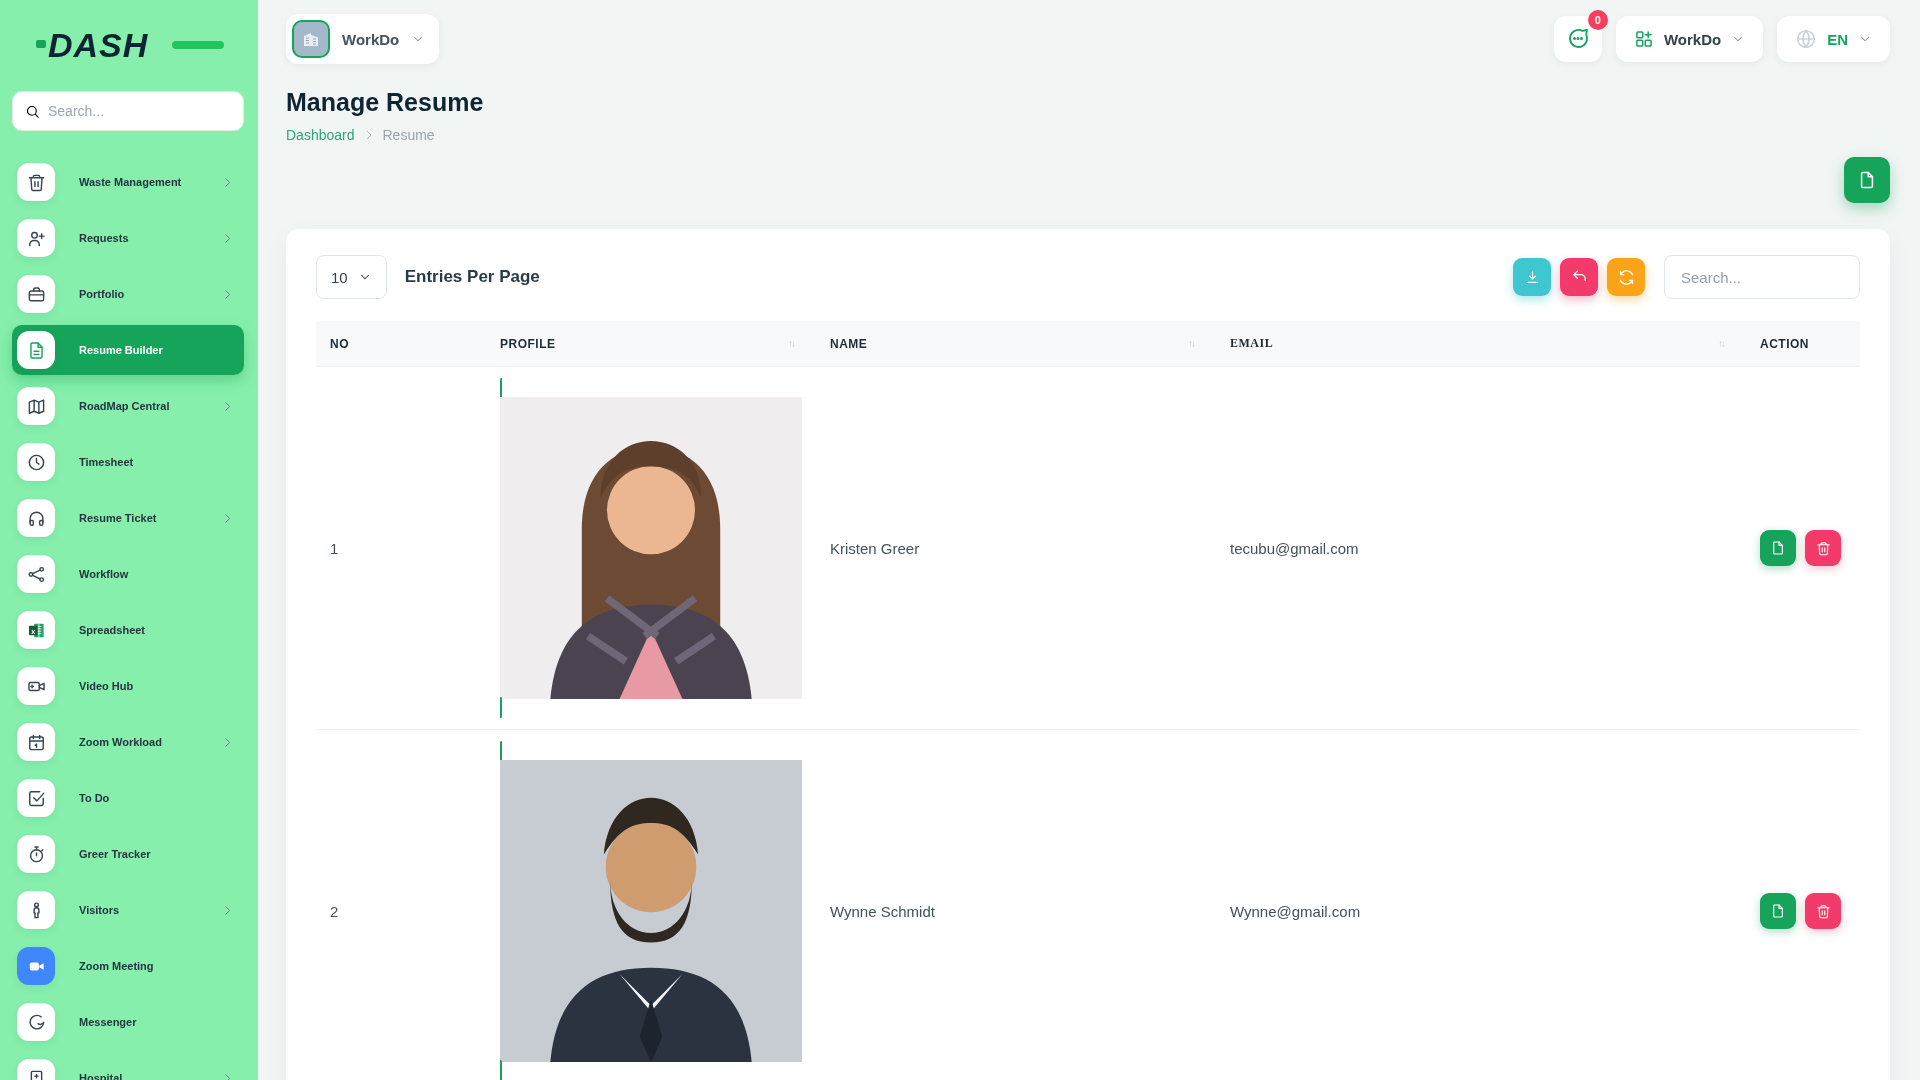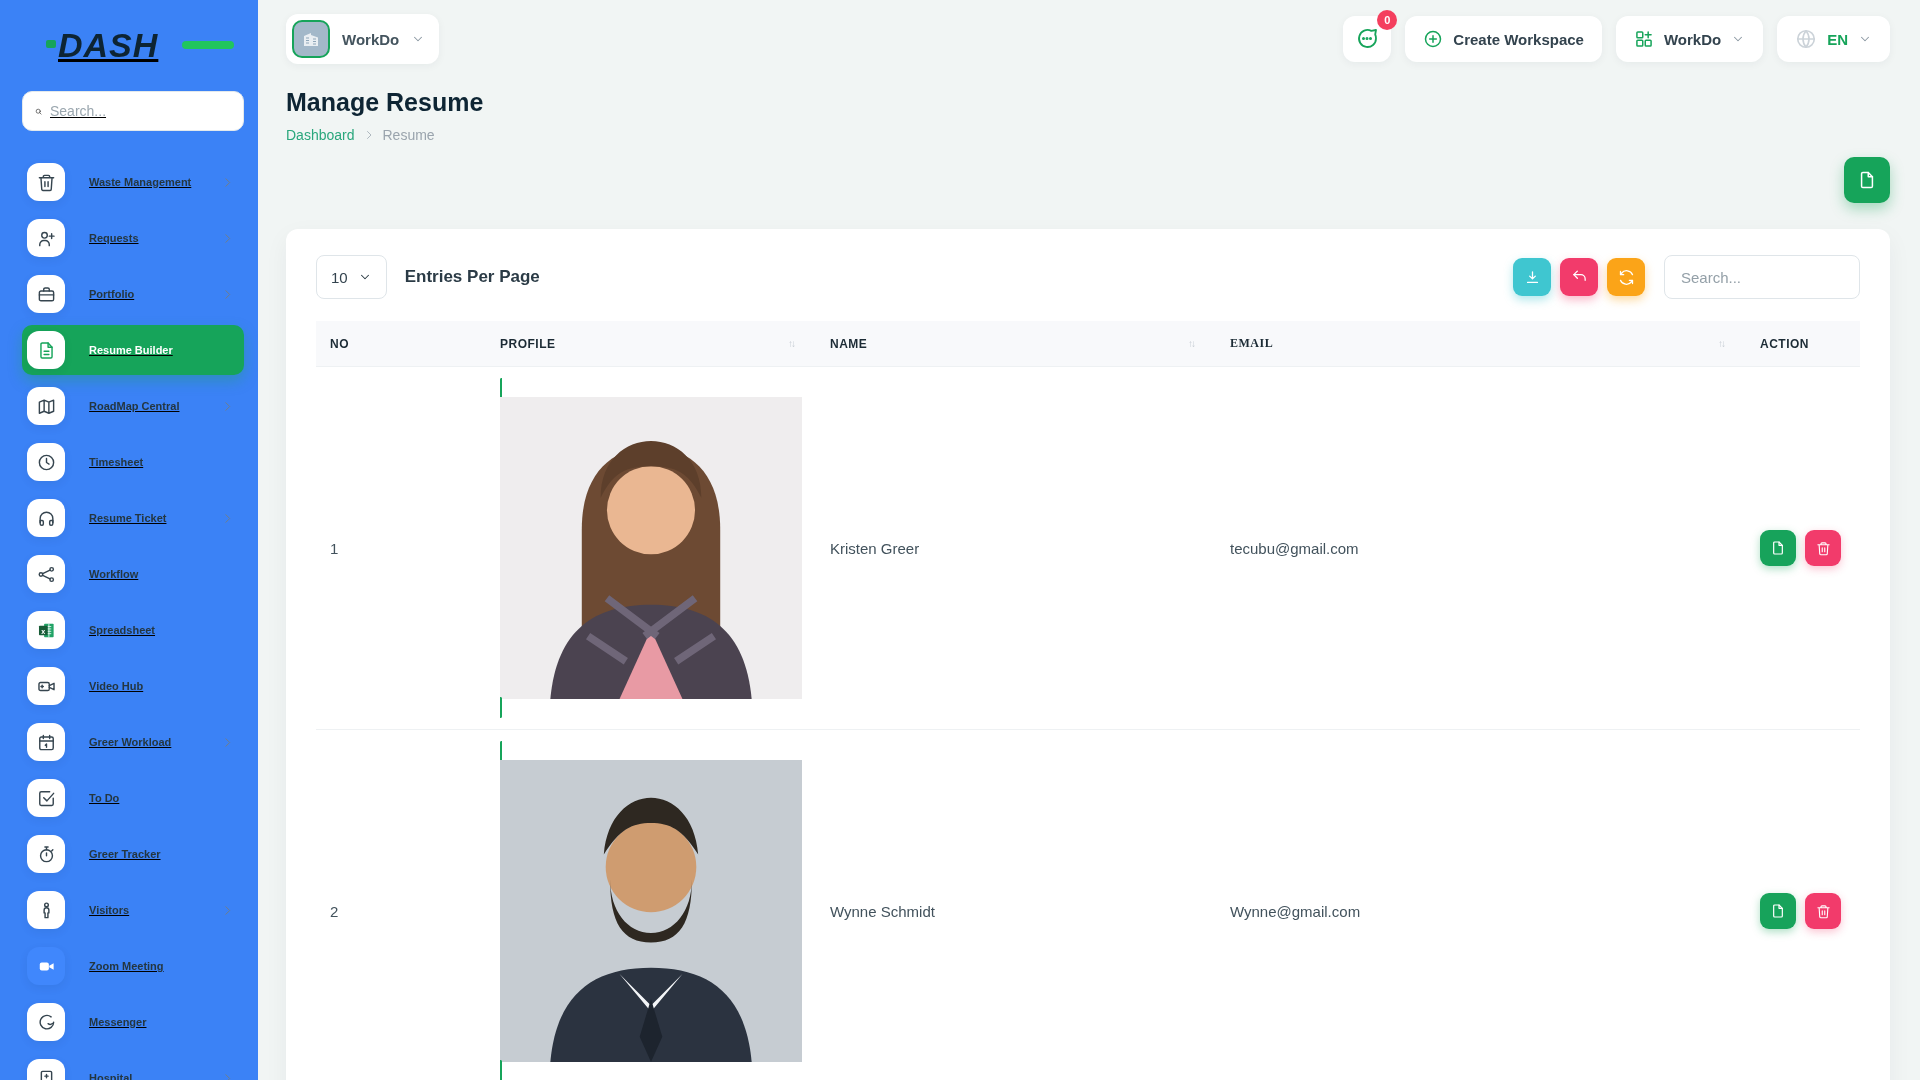--- a/index.html
+++ b/index.html
@@ -16,21 +16,21 @@
     --zoom-blue:#4087fc;
     --border:#e3e9ec;
     --tile-shadow:0 3px 10px rgba(20,40,60,.07);
   }
   *{margin:0;padding:0;box-sizing:border-box;}
   html,body{width:1920px;height:1080px;overflow:hidden;}
   body{background:var(--bg);font-family:"Liberation Sans","DejaVu Sans",sans-serif;display:flex;}
   svg{display:block;}
 
   
-  .sidebar{width:258px;flex:0 0 258px;padding:22px 14px 0 22px;background:#3b82f6;text-decoration:underline;}
+  .sidebar{width:258px;flex:0 0 258px;padding:22px 14px 0 12px;background:#86efac;}
   .logo{position:relative;width:150px;margin:4px 0 26px 36px;font-weight:800;font-size:34px;
         letter-spacing:1px;color:#0d2433;font-style:italic;}
   .logo .logo-dot{position:absolute;left:-12px;top:14px;width:10px;height:8px;border-radius:2px;background:var(--green);}
   .logo .logo-bar{position:absolute;right:-26px;top:15px;width:52px;height:8px;border-radius:4px;background:#21c55d;}
   .side-search{display:flex;align-items:center;gap:8px;height:40px;background:#fff;border:1px solid var(--border);
         border-radius:10px;padding:0 12px;margin-bottom:26px;}
   .side-search input{border:none;outline:none;flex:1;font-size:14px;color:var(--text);background:transparent;
         font-family:inherit;}
   .side-search input::placeholder{color:#9aa6ae;}
   .nav{display:flex;flex-direction:column;}
@@ -253,21 +253,21 @@
       <span class="s-label">Video Hub</span>
     </div>
 
     <div class="s-item">
       <span class="tile">
         <svg class="stroke-ic" viewBox="0 0 24 24">
             <rect x="3.5" y="5" width="17" height="16" rx="2"></rect>
             <path d="M8 3v4M16 3v4M3.5 10h17M12 14v4M10.5 15.5 12 14"></path>
           </svg>
         </span>
-      <span class="s-label">Greer Workload</span>
+      <span class="s-label">Zoom Workload</span>
       <svg class="chev stroke-ic" width="13" height="13" viewBox="0 0 24 24">
           <path d="M9 5l7 7-7 7"></path>
         </svg>
     </div>
 
     <div class="s-item">
       <span class="tile">
         <svg class="stroke-ic" viewBox="0 0 24 24">
             <path d="M20.5 11.5V19a1.8 1.8 0 0 1-1.8 1.8H5.3A1.8 1.8 0 0 1 3.5 19V5.3a1.8 1.8 0 0 1 1.8-1.8H16"></path>
             <path d="M8.5 11l4 4L21 5.5"></path>
@@ -355,27 +355,20 @@
       <div class="icon-btn">
         <svg class="stroke-ic" width="24" height="24" viewBox="0 0 24 24">
             <path d="M21 11.5a8.5 8.5 0 1 1-4.7-7.6L21 3l-.8 4.5a8.5 8.5 0 0 1 .8 4z"></path>
             <circle cx="8.5" cy="11.5" r=".6" fill="currentColor"></circle>
             <circle cx="12" cy="11.5" r=".6" fill="currentColor"></circle>
             <circle cx="15.5" cy="11.5" r=".6" fill="currentColor"></circle>
           </svg>
         <span class="n-badge">0</span>
       </div>
 
-      <button class="top-btn">
-        <svg class="g stroke-ic" width="20" height="20" viewBox="0 0 24 24">
-            <circle cx="12" cy="12" r="9"></circle>
-            <path d="M12 8v8M8 12h8"></path>
-          </svg>
-        <span>Create Workspace</span>
-      </button>
 
       <button class="top-btn">
         <svg class="g stroke-ic" width="20" height="20" viewBox="0 0 24 24">
             <rect x="3.5" y="3.5" width="7" height="7" rx="1"></rect>
             <rect x="3.5" y="13.5" width="7" height="7" rx="1"></rect>
             <rect x="13.5" y="13.5" width="7" height="7" rx="1"></rect>
             <path d="M17 3.5v7M13.5 7h7"></path>
           </svg>
         <span>WorkDo</span>
         <svg class="stroke-ic" width="14" height="14" viewBox="0 0 24 24" style="color:#8b98a2">

